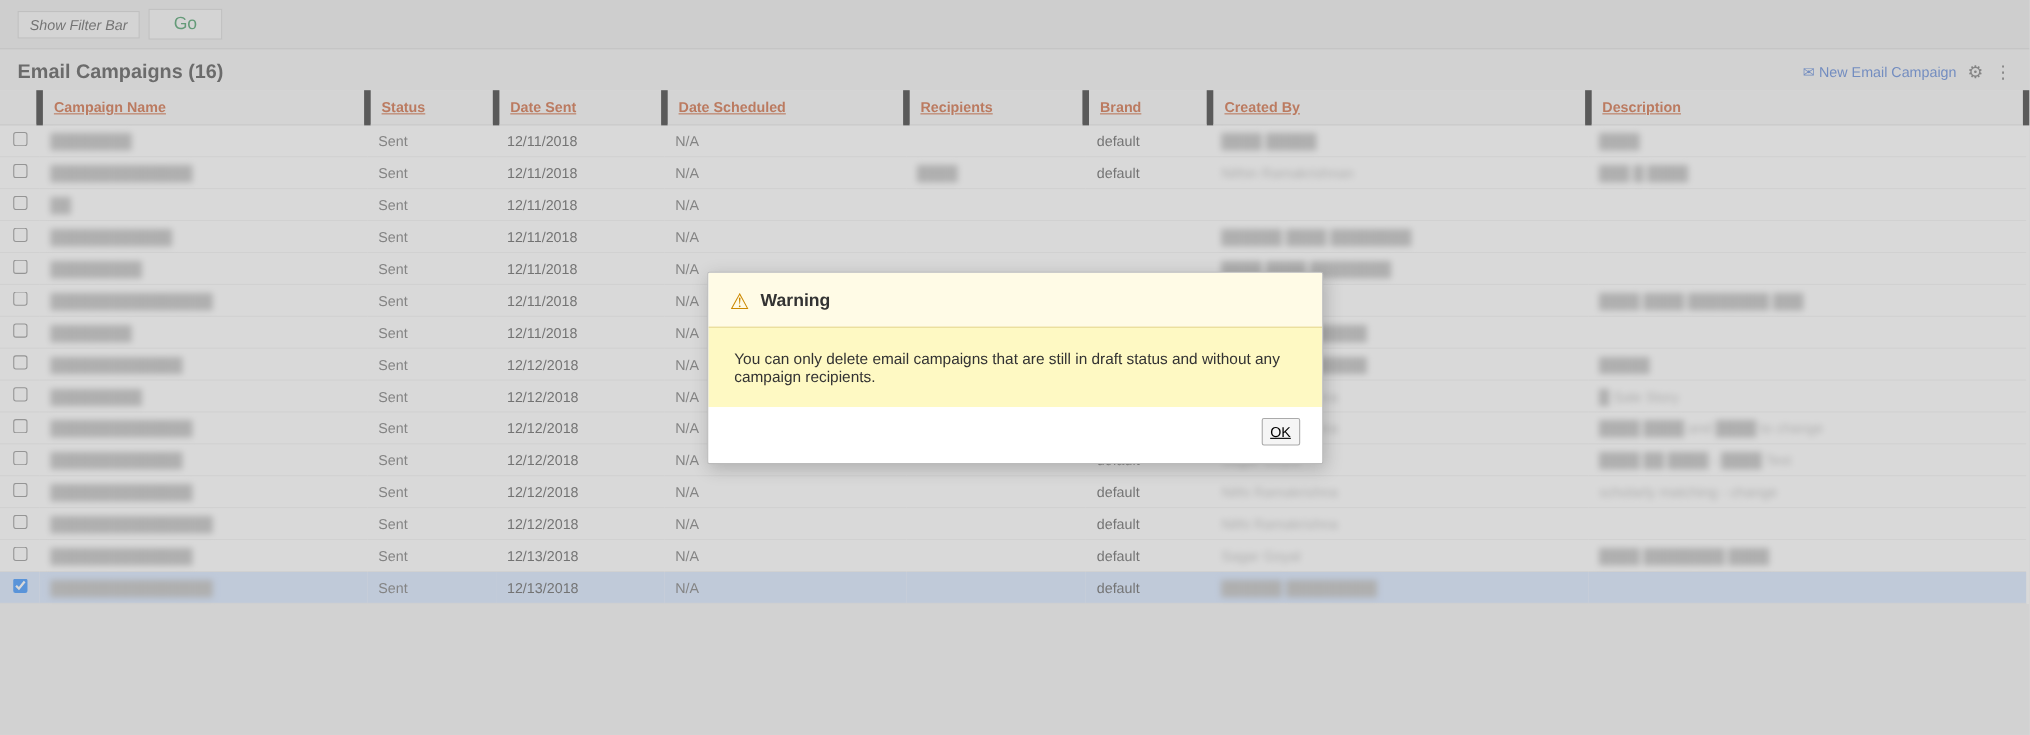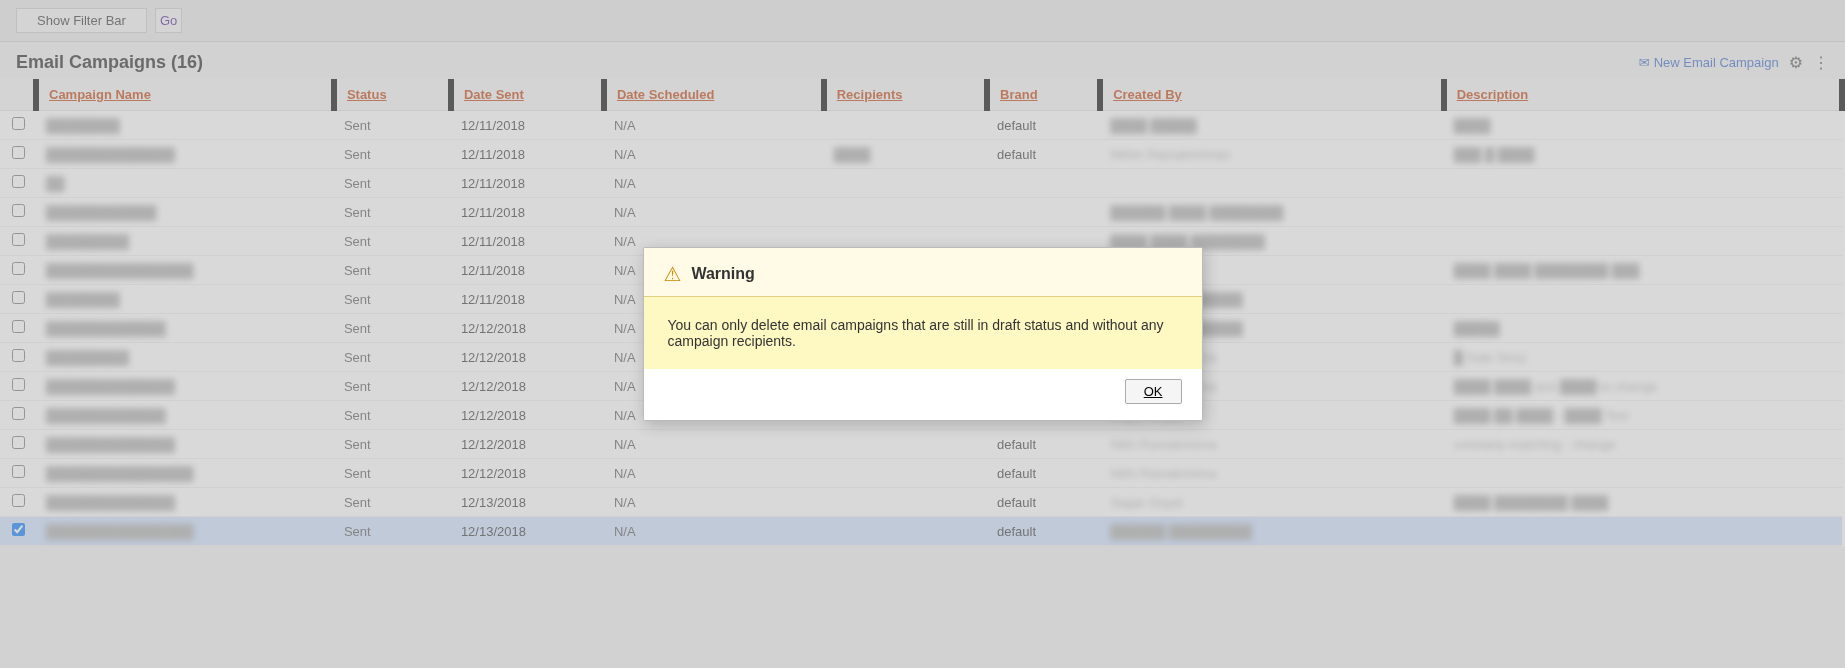--- a/index.html
+++ b/index.html
@@ -47,32 +47,33 @@
       padding: 0 2px;
     }
     .top-bar-right {
       display: flex;
       align-items: center;
       gap: 8px;
     }
     .show-filter-bar-btn {
       background: #f5f5f5;
       border: 1px solid #ccc;
-      padding: 4px 20px;
+      padding: 4px 10px;
       font-size: 13px;
       cursor: pointer;
       color: #333;
+      font-style: italic;
     }
     .go-btn {
       background: #f5f5f5;
       border: 1px solid #ccc;
-      padding: 4px 4px;
-      font-size: 13px;
-      cursor: pointer;
-      color: #4c1d95;
+      padding: 4px 22px;
+      font-size: 16px;
+      cursor: pointer;
+      color: #15803d;
     }
 
     
     .page-header {
       display: flex;
       align-items: center;
       justify-content: space-between;
       padding: 10px 16px 6px 16px;
       background: #f0f0f0;
     }
@@ -211,21 +212,21 @@
     }
     .modal-footer {
       padding: 10px 20px 16px 20px;
       display: flex;
       justify-content: flex-end;
       background: #fff;
     }
     .ok-btn {
       background: #f5f5f5;
       border: 1px solid #aaa;
-      padding: 4px 18px;
+      padding: 4px 7px;
       font-size: 13px;
       cursor: pointer;
       border-radius: 2px;
       text-decoration: underline;
     }
 
     input[type="checkbox"] {
       cursor: pointer;
     }
   </style>

